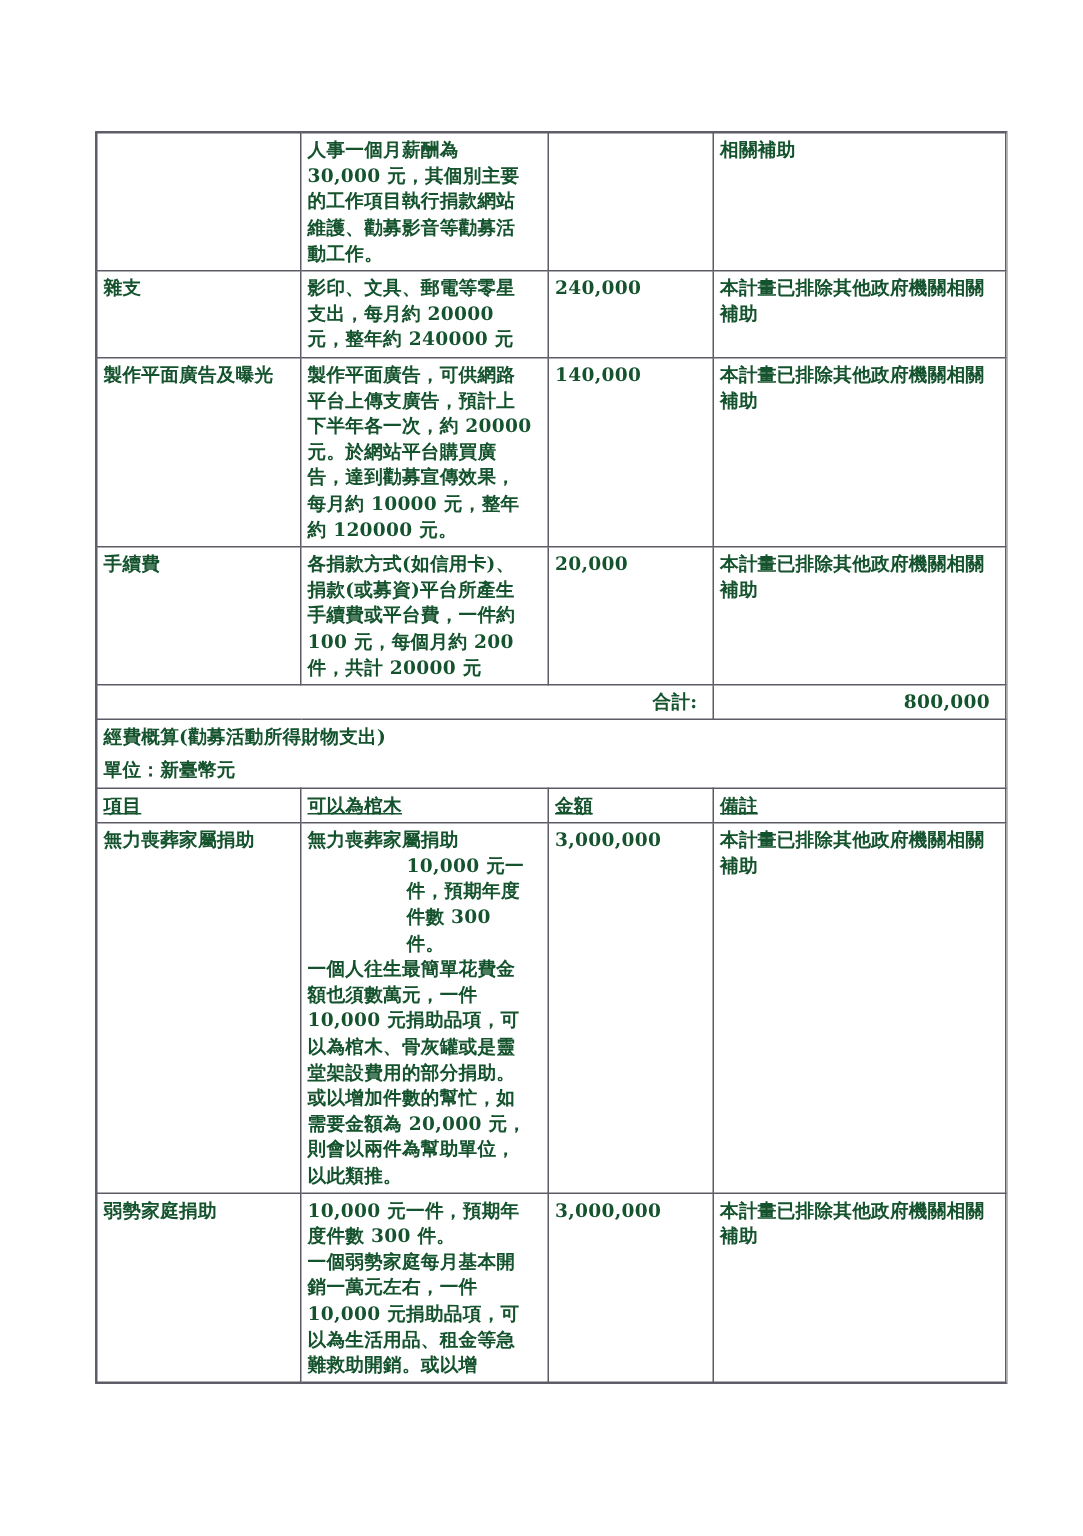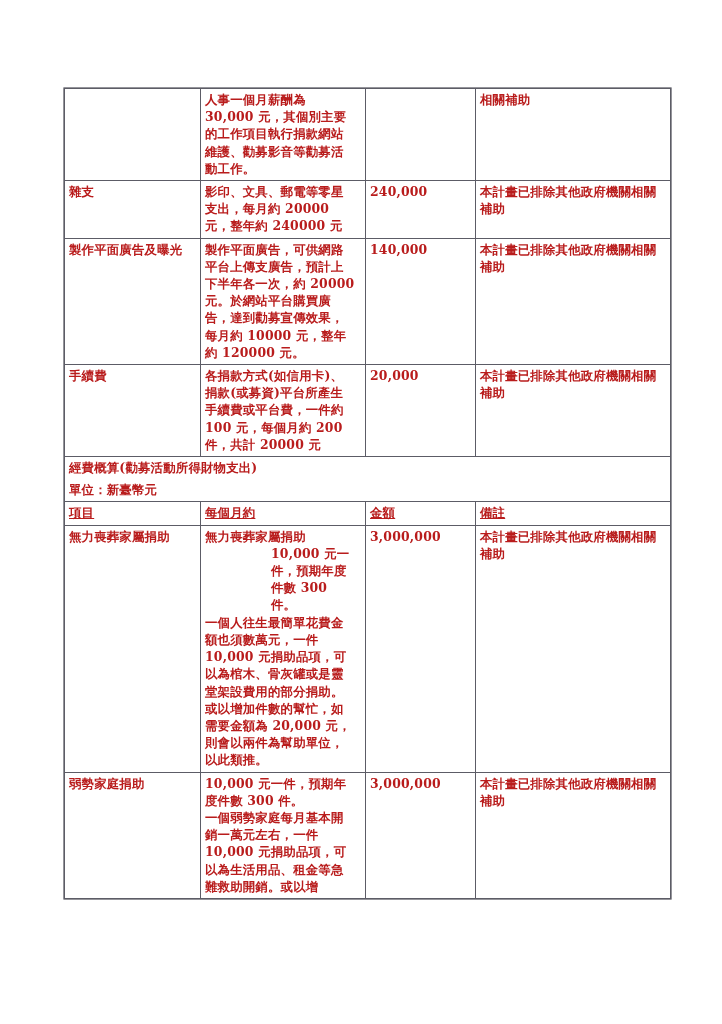--- a/index.html
+++ b/index.html
@@ -34,21 +34,21 @@
     table-layout: fixed;
   }
   .doc-table td {
     border: 1px solid #5c5c66;
     padding: 2px 10px 3px 4px;
     vertical-align: top;
     font-size: 12.4px;
     line-height: 17.2px;
     letter-spacing: 0.2px;
     font-weight: 600;
-    color: #b91c1c;
+    color: #14532d;
   }
 
   
   col.c-item   { width: 136px; }
   col.c-detail { width: 165px; }
   col.c-amount { width: 110px; }
   col.c-remark { width: 195px; }
 
   .cell-item   { }
   .cell-detail { }
@@ -131,31 +131,35 @@
         <td class="cell-remark v-mid">本計畫已排除其他政府機關相關補助</td>
       </tr>
 
       <tr>
         <td class="cell-item v-mid">手續費</td>
         <td class="cell-detail">各捐款方式(如信用卡)、捐款(或募資)平台所產生手續費或平台費，一件約 100 元，每個月約 200 件，共計 20000 元</td>
         <td class="cell-amount v-mid">20,000</td>
         <td class="cell-remark v-mid">本計畫已排除其他政府機關相關補助</td>
       </tr>
 
+      <tr class="row-total">
+        <td class="total-label" colspan="3">合計:</td>
+        <td class="total-value">800,000</td>
+      </tr>
 
       <tr>
         <td class="section-title-cell" colspan="4">經費概算(勸募活動所得財物支出)</td>
       </tr>
       <tr>
         <td class="unit-cell" colspan="4">單位：新臺幣元</td>
       </tr>
 
       <tr class="hdr">
         <td>項目</td>
-        <td>每個月約</td>
+        <td>可以為棺木</td>
         <td>金額</td>
         <td>備註</td>
       </tr>
 
       <tr>
         <td class="cell-item v-mid">無力喪葬家屬捐助</td>
         <td class="cell-detail">
           <span class="detail-indent">無力喪葬家屬捐助</span>
           <span class="detail-indent lead-gap">10,000 元一件，預期年度件數 300 件。</span>
           <span class="detail-indent">一個人往生最簡單花費金額也須數萬元，一件 10,000 元捐助品項，可以為棺木、骨灰罐或是靈堂架設費用的部分捐助。或以增加件數的幫忙，如需要金額為 20,000 元，則會以兩件為幫助單位，以此類推。</span>

